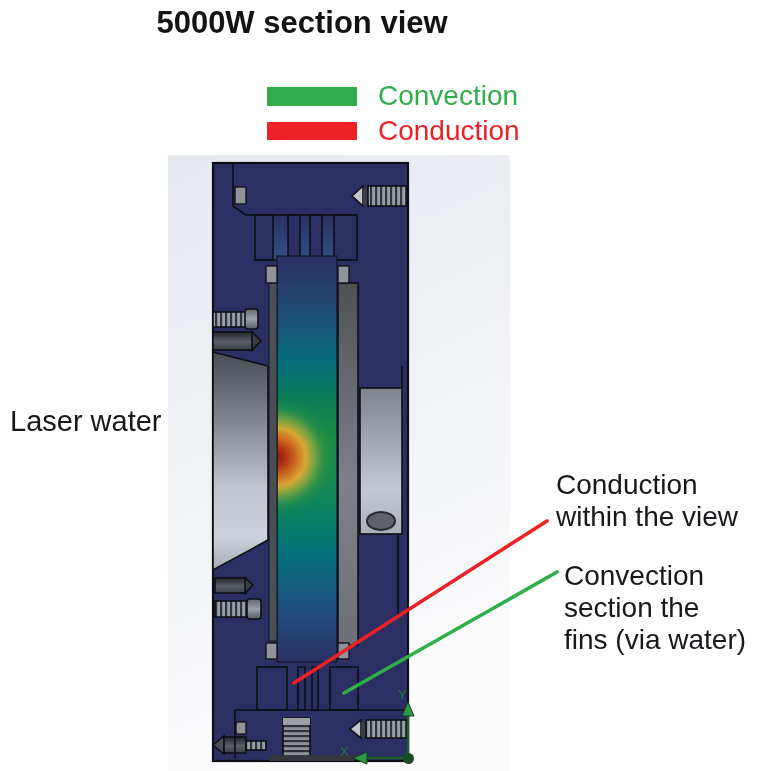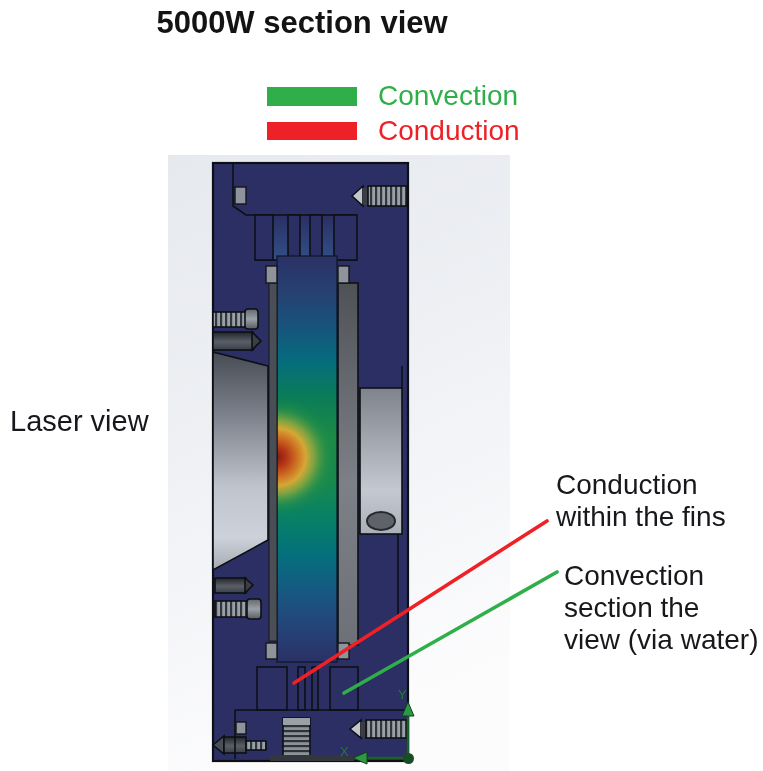--- a/index.html
+++ b/index.html
@@ -200,26 +200,26 @@
 
     <line x1="294" y1="683" x2="547" y2="521" stroke-width="3.6" stroke-linecap="round" stroke="#ed2126"></line>
     <line x1="344" y1="693" x2="557" y2="572" stroke-width="3.6" stroke-linecap="round" stroke="#2fae4a"></line>
   </svg>
 
   <div class="txt" id="page-title">5000W section view</div>
 
   <div class="txt legend-label" id="legend-label-convection">Convection</div>
   <div class="txt legend-label" id="legend-label-conduction">Conduction</div>
 
-  <div class="txt" id="laser-side">Laser view</div>
+  <div class="txt" id="laser-side">Laser water</div>
 
   <div class="txt ann" id="ann-conduction">
     <div>Conduction</div>
-    <div>within the fins</div>
+    <div>within the view</div>
   </div>
 
   <div class="txt ann" id="ann-convection">
     <div>Convection</div>
     <div>section the</div>
-    <div>view (via water)</div>
+    <div>fins (via water)</div>
   </div>
 
 </div>
 
 </body></html>

